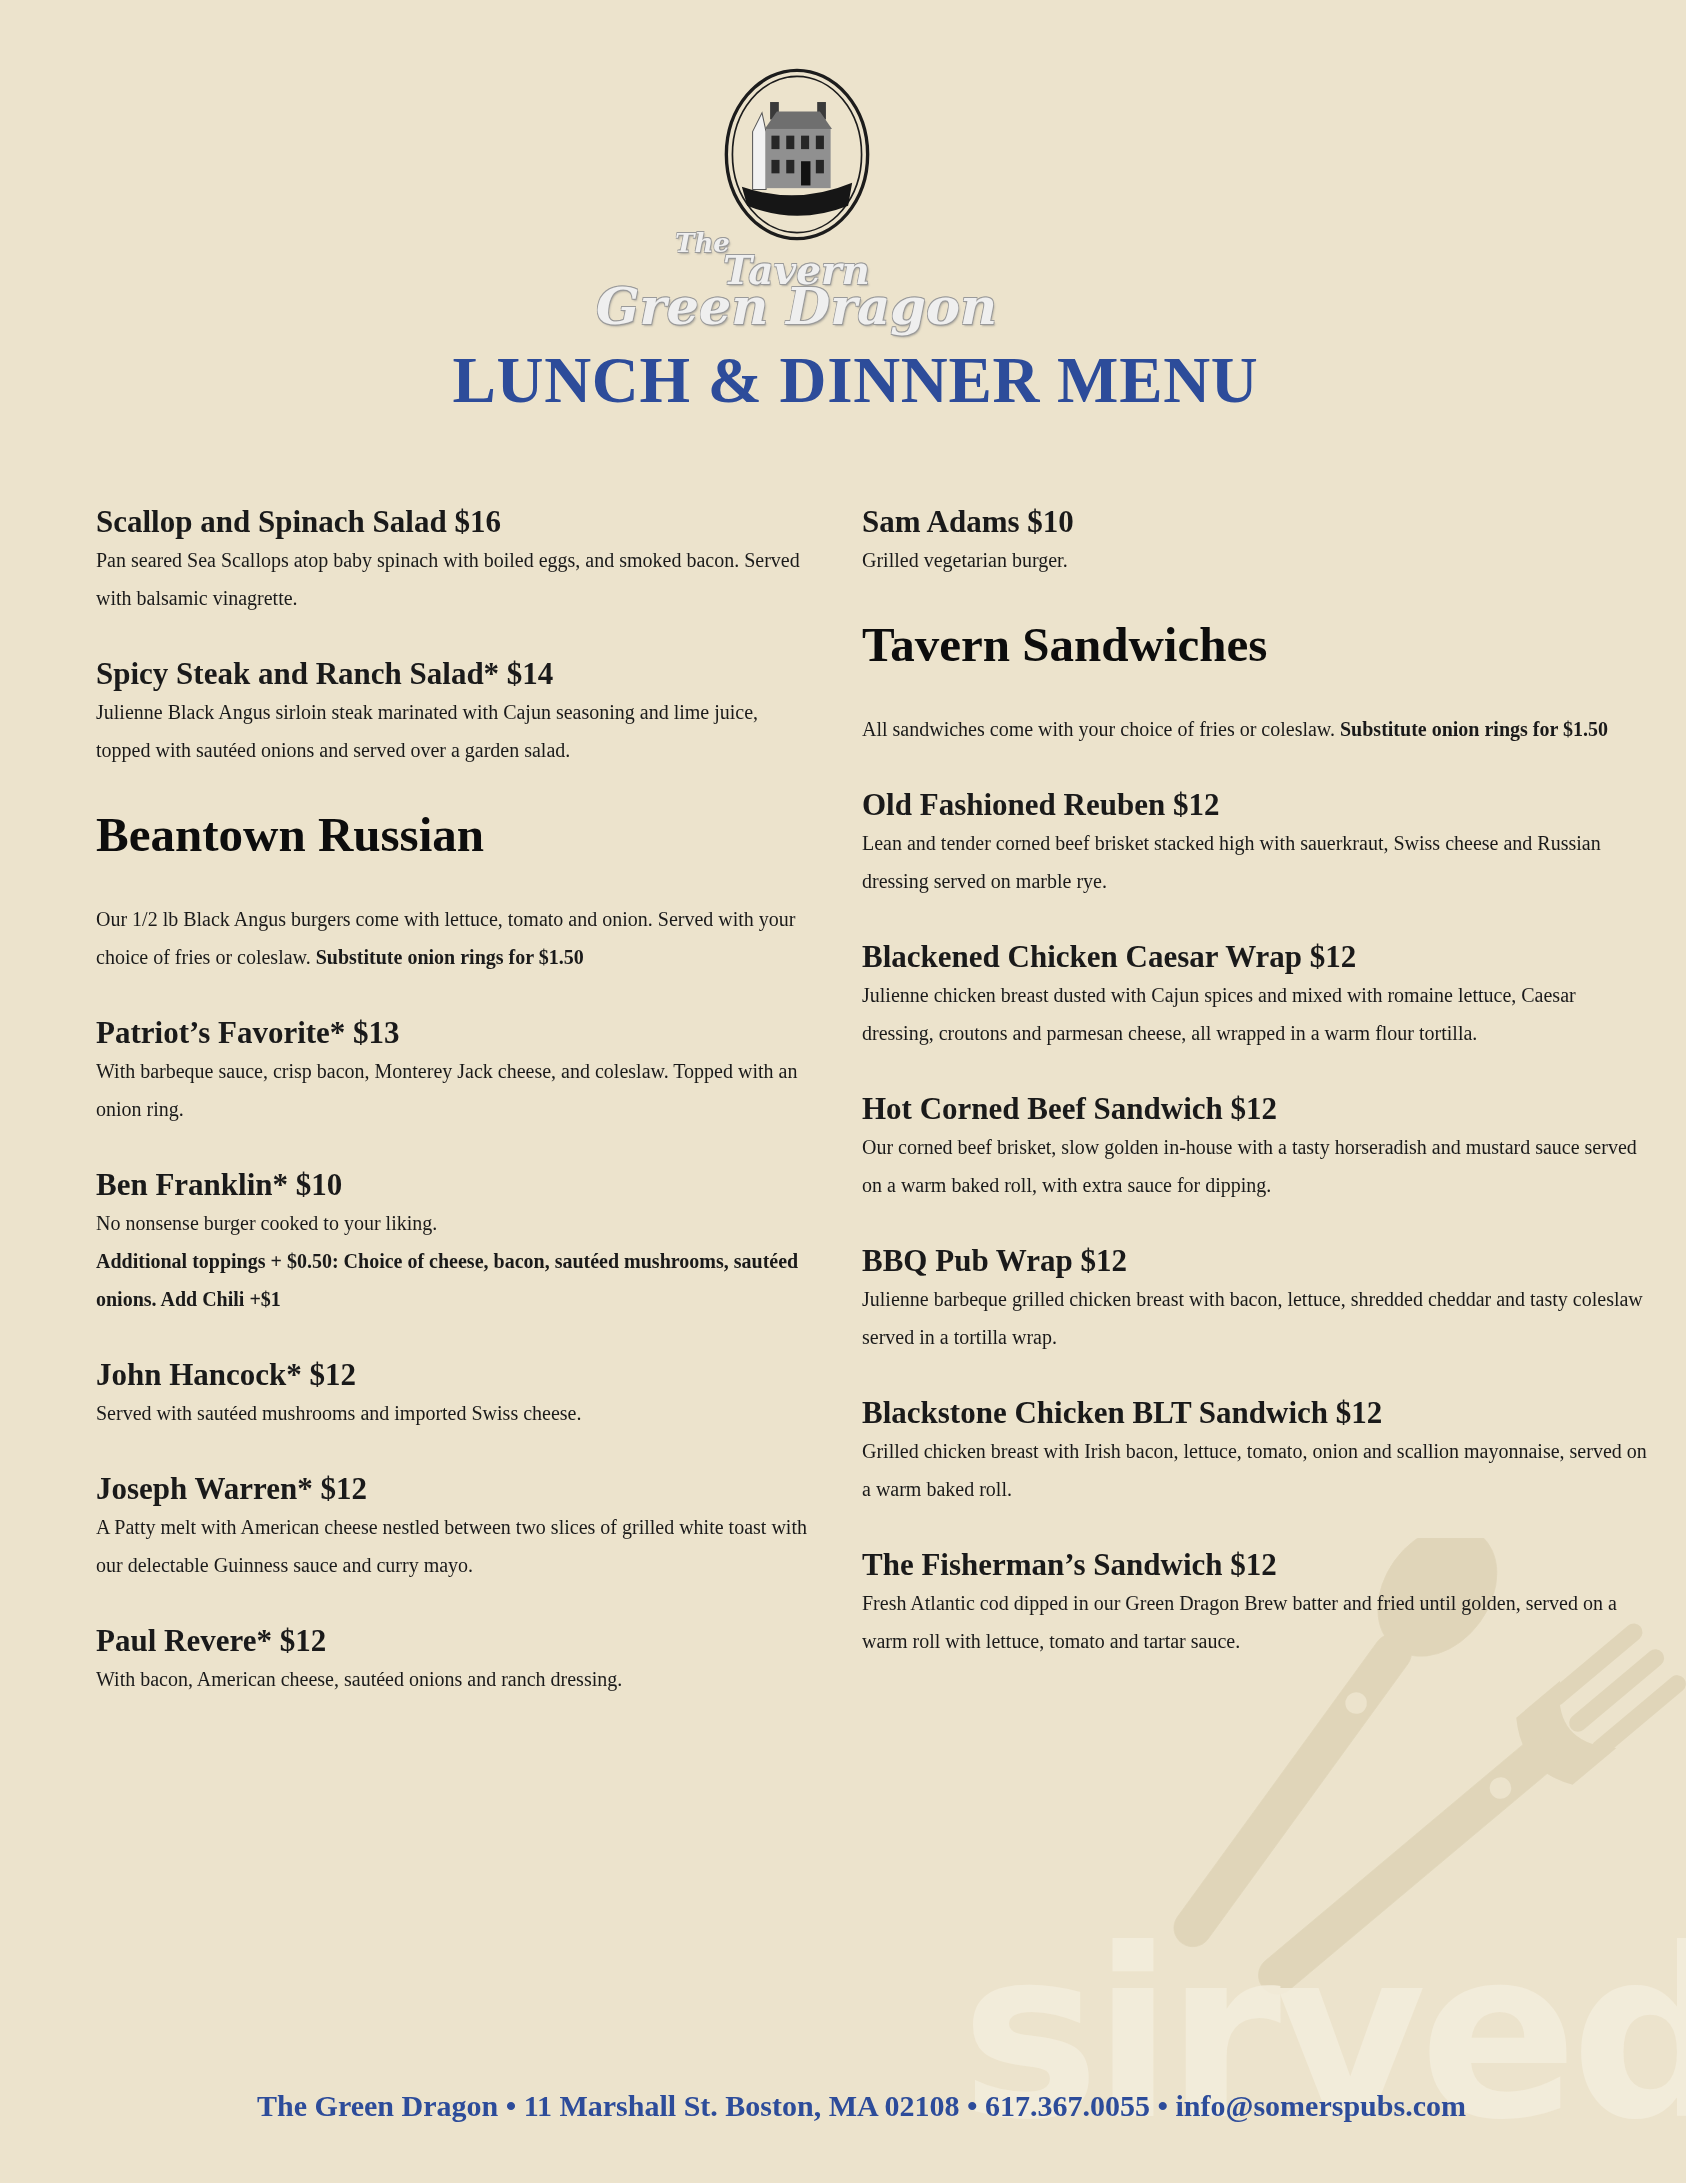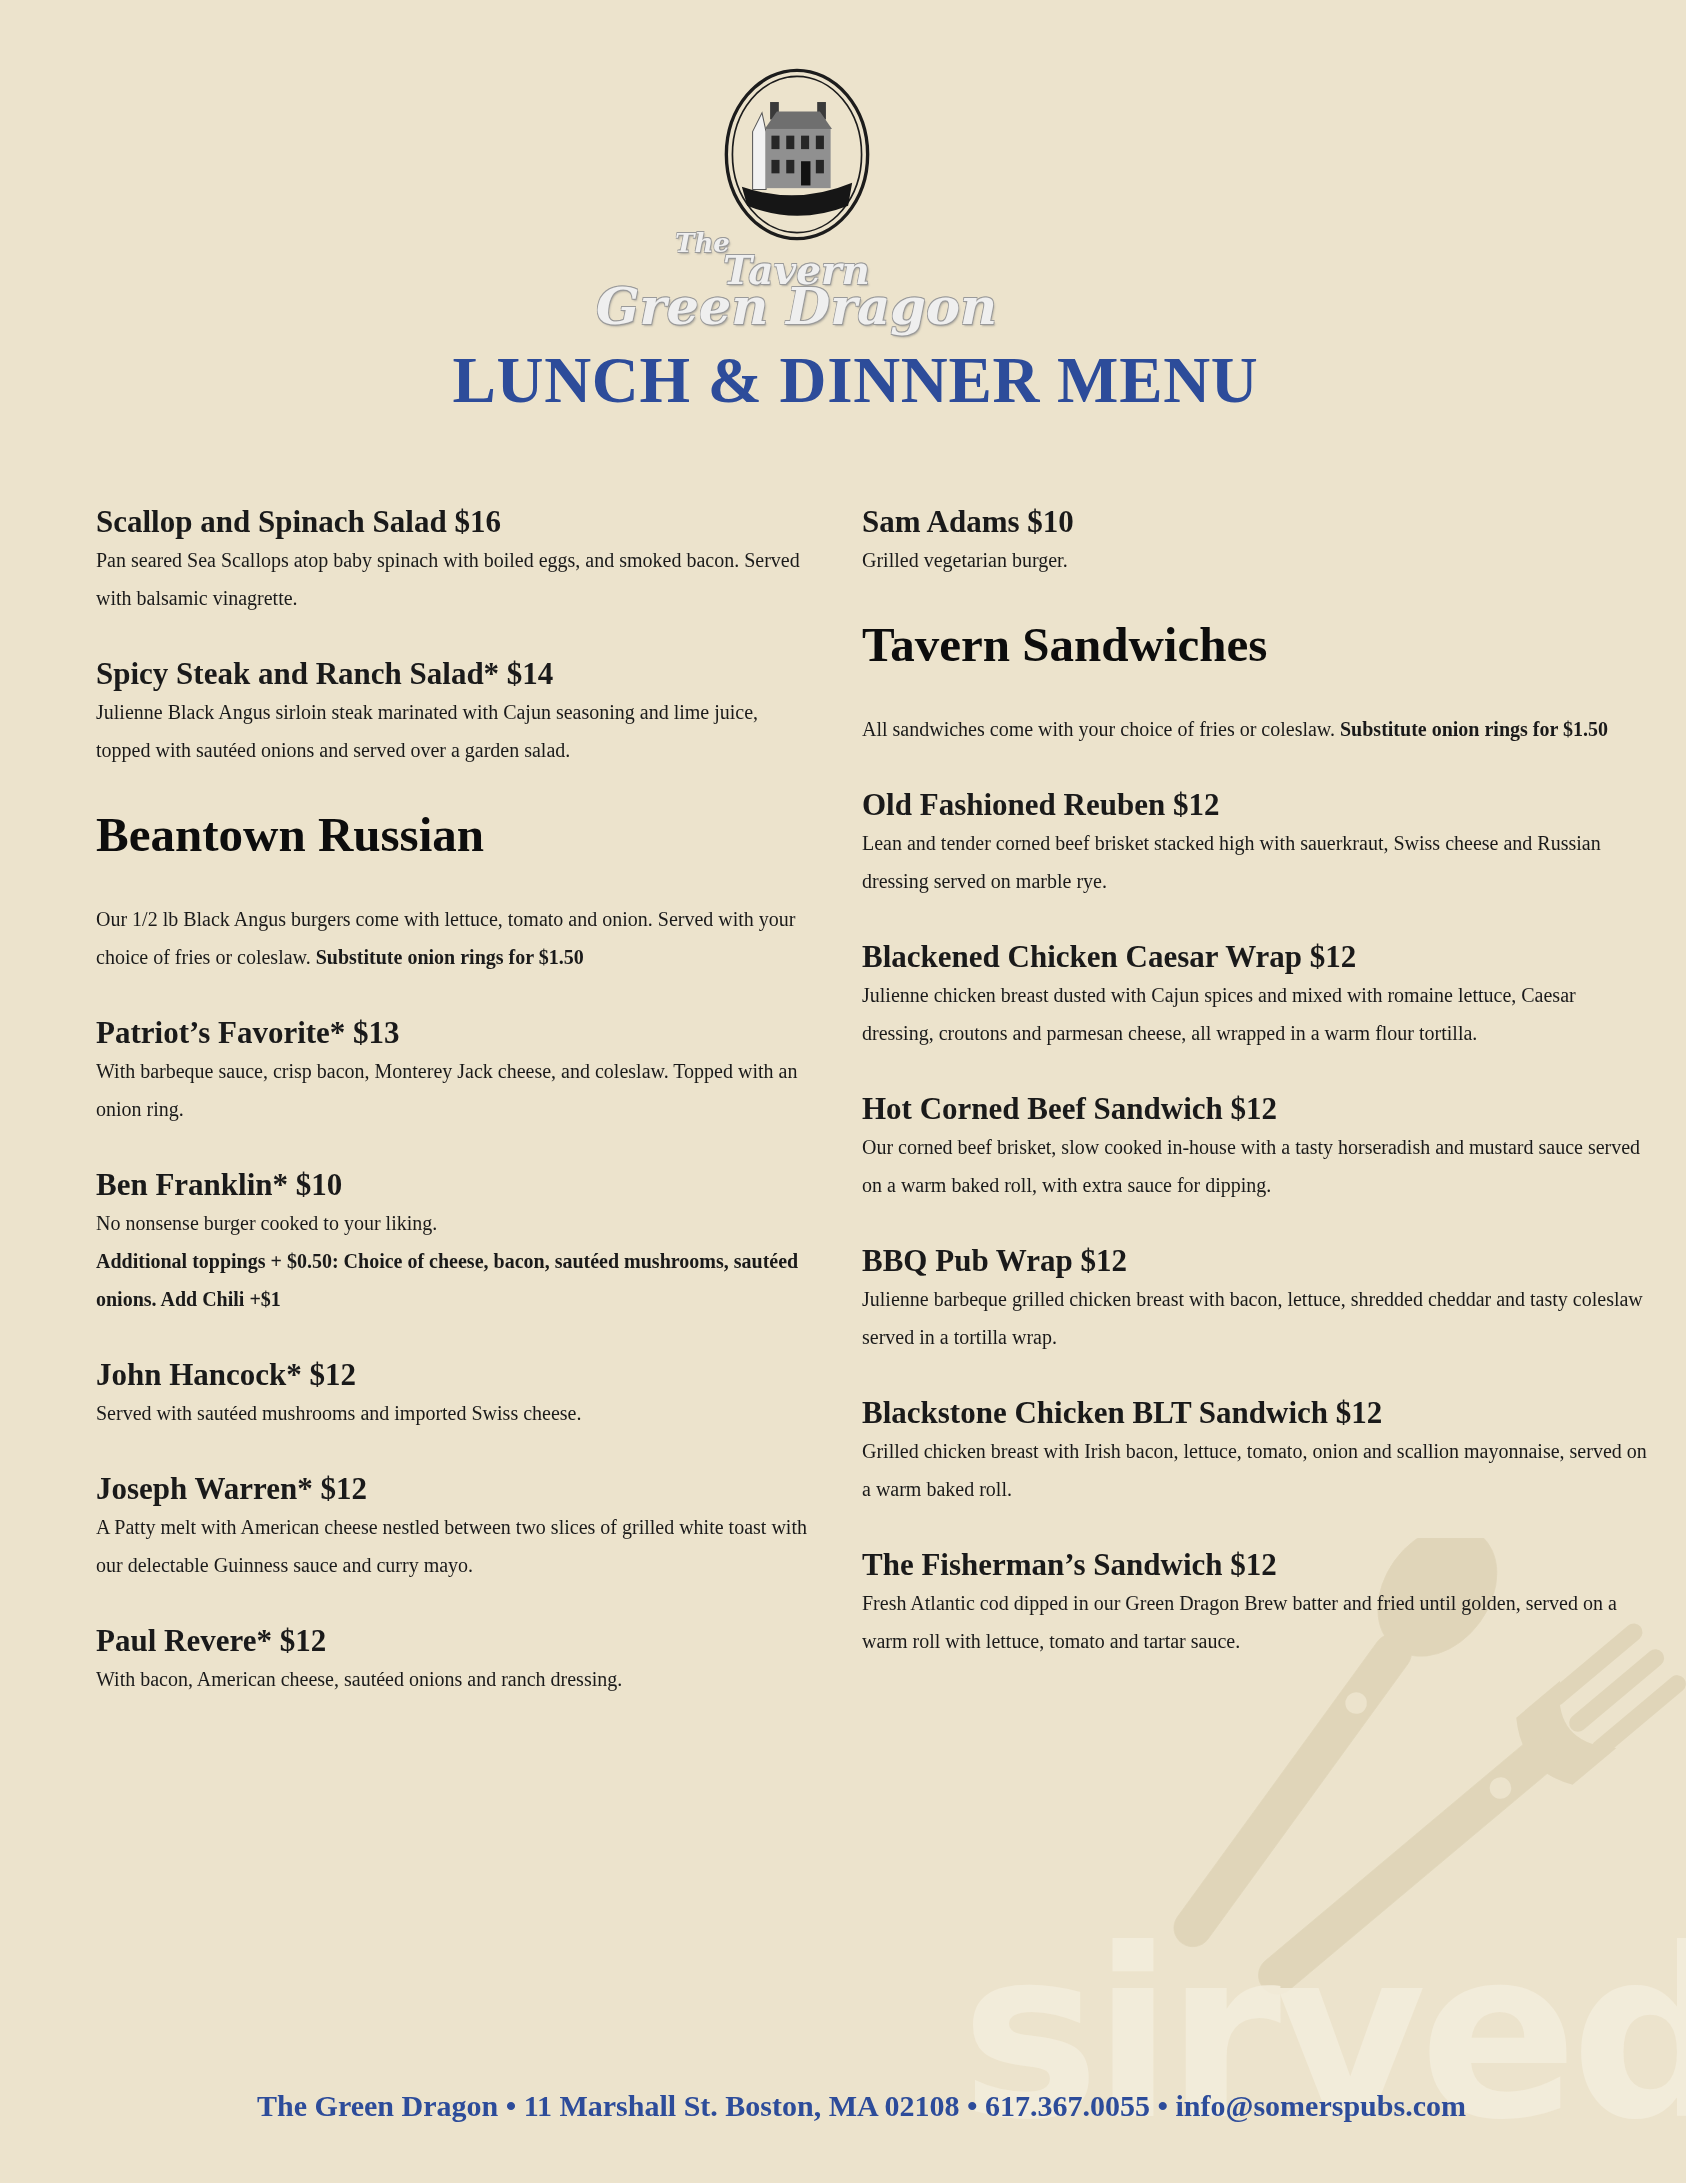--- a/index.html
+++ b/index.html
@@ -167,21 +167,21 @@
         <div class="item">
           <div class="item-title">Old Fashioned Reuben $12</div>
           <div class="item-desc"><span>Lean and tender corned beef brisket stacked high with sauerkraut, Swiss cheese and Russian dressing served on marble rye.</span></div>
         </div>
         <div class="item">
           <div class="item-title">Blackened Chicken Caesar Wrap $12</div>
           <div class="item-desc"><span>Julienne chicken breast dusted with Cajun spices and mixed with romaine lettuce, Caesar dressing, croutons and parmesan cheese, all wrapped in a warm flour tortilla.</span></div>
         </div>
         <div class="item">
           <div class="item-title">Hot Corned Beef Sandwich $12</div>
-          <div class="item-desc"><span>Our corned beef brisket, slow cooked in-house with a tasty horseradish and mustard sauce served on a warm baked roll, with extra sauce for dipping.</span></div>
+          <div class="item-desc"><span>Our corned beef brisket, slow golden in-house with a tasty horseradish and mustard sauce served on a warm baked roll, with extra sauce for dipping.</span></div>
         </div>
         <div class="item">
           <div class="item-title">BBQ Pub Wrap $12</div>
           <div class="item-desc"><span>Julienne barbeque grilled chicken breast with bacon, lettuce, shredded cheddar and tasty coleslaw served in a tortilla wrap.</span></div>
         </div>
         <div class="item">
           <div class="item-title">Blackstone Chicken BLT Sandwich $12</div>
           <div class="item-desc"><span>Grilled chicken breast with Irish bacon, lettuce, tomato, onion and scallion mayonnaise, served on a warm baked roll.</span></div>
         </div>
         <div class="item">

